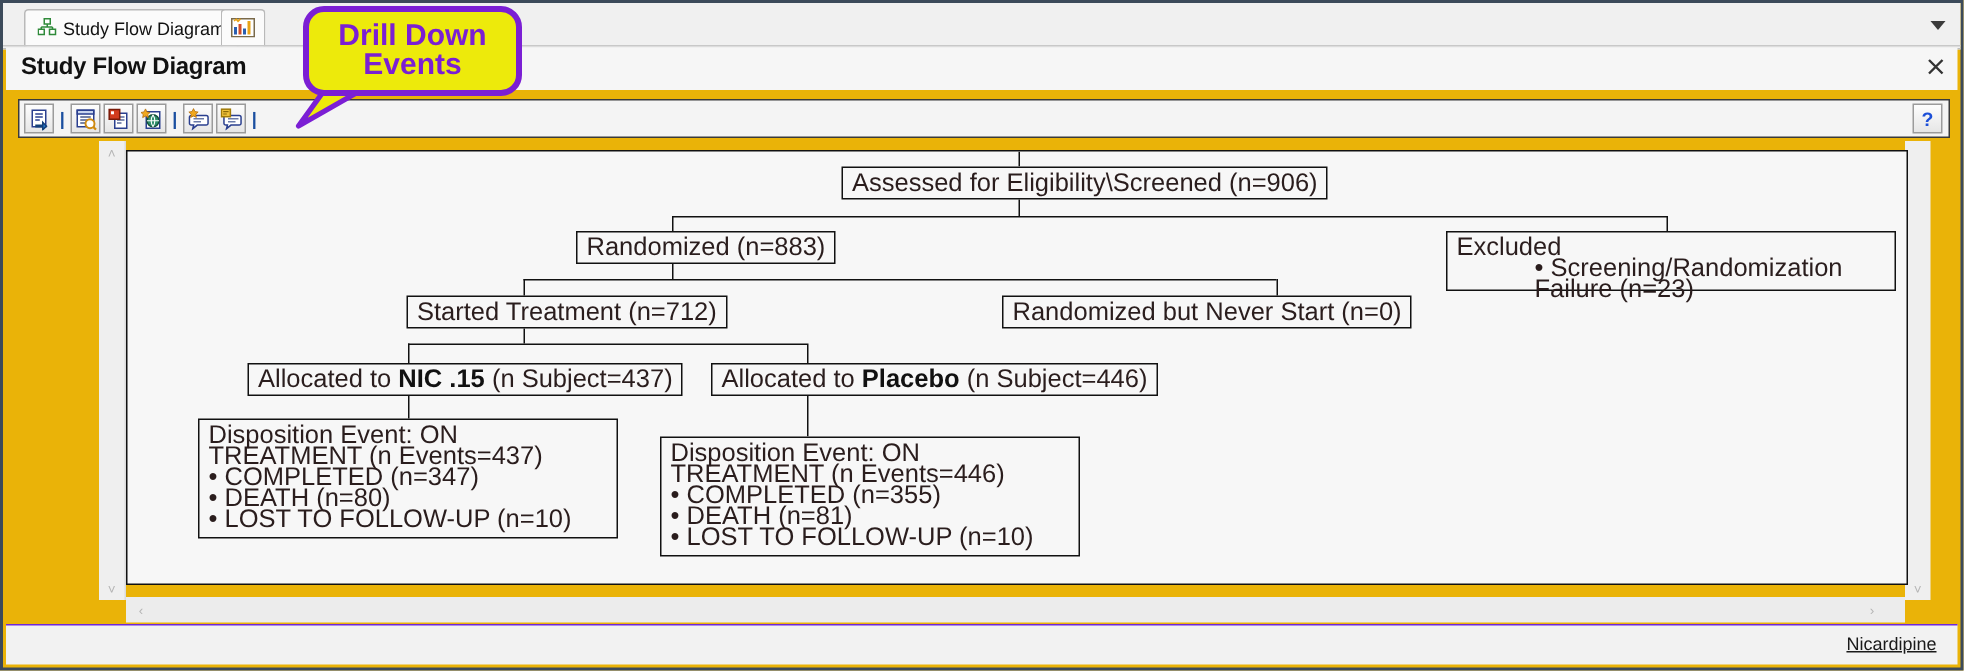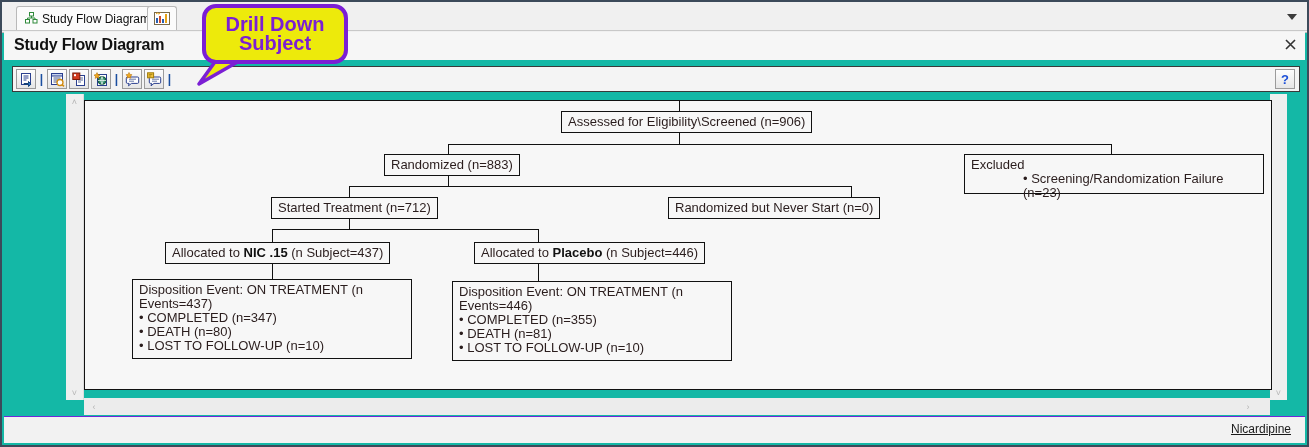--- a/index.html
+++ b/index.html
@@ -4,21 +4,21 @@
 <style>
   html,body{margin:0;padding:0;}
   body{
     width:1309px;height:447px;overflow:hidden;
     background:#f2f2f2;
     font-family:"Liberation Sans", sans-serif;
     font-size:12px;
     color:#1a1a1a;
   }
   .app{position:relative;width:1309px;height:447px;box-sizing:border-box;
-       border:2px solid #3c4a5a;background:#14b8a6;}
+       border:2px solid #3c4a5a;background:#eab308;}
 
   
   .tabstrip{position:absolute;left:0;top:0;width:1305px;height:30px;
             background:#f0f0f0;border-bottom:1px solid #bdbdbd;}
   .tab{position:absolute;top:4px;height:25px;box-sizing:border-box;
        background:#fbfbfb;border:1px solid #b9b9b9;border-bottom:none;
        border-radius:3px 3px 0 0;display:flex;align-items:center;
        padding:0 8px;gap:4px;}
   .tab.main{left:14px;}
   .tab.second{left:145px;width:30px;justify-content:center;padding:0;}
@@ -69,21 +69,21 @@
   .vrail2 .arr{position:absolute;left:0;width:17px;height:15px;
                display:flex;align-items:center;justify-content:center;
                color:#b5b5b5;font-size:9px;cursor:pointer;}
   .vrail2 .arr.dn{bottom:0;}
 
   
   .canvas{position:absolute;left:82px;top:98px;width:1186px;height:288px;
           background:#f7f7f7;border:1px solid #111;overflow:hidden;}
 
   .node{position:absolute;box-sizing:border-box;border:1px solid #111;
-        background:#f7f7f7;font-size:13px;color:#2a1d1d;
+        background:#f7f7f7;font-size:17px;color:#2a1d1d;
         padding:3px 6px;line-height:14px;white-space:nowrap;}
   .node .bold{font-weight:bold;color:#111;}
   .node.block{white-space:normal;}
   .node .li{display:block;}
   .node .li::before{content:"\2022\00a0";}
   .node .indent{display:block;padding-left:52px;}
 
   .ln{position:absolute;background:#111;}
   .ln.h{height:1px;}
   .ln.v{width:1px;}
@@ -276,33 +276,33 @@
       <span>Allocated to </span><span class="bold">Placebo</span><span> (n Subject=446)</span>
     </div>
 
     <div class="node block" style="left:47px;top:178px;width:280px;height:80px;">
       <span>Disposition Event: ON TREATMENT (n Events=437)</span>
       <span class="li">COMPLETED (n=347)</span>
       <span class="li">DEATH (n=80)</span>
       <span class="li">LOST TO FOLLOW-UP (n=10)</span>
     </div>
 
-    <div class="node block" style="left:355px;top:180px;width:280px;height:80px;margin-left:12px;">
+    <div class="node block" style="left:355px;top:190px;width:280px;height:80px;">
       <span>Disposition Event: ON TREATMENT (n Events=446)</span>
       <span class="li">COMPLETED (n=355)</span>
       <span class="li">DEATH (n=81)</span>
       <span class="li">LOST TO FOLLOW-UP (n=10)</span>
     </div>
   </div>
 
   <svg class="callout-tail" viewBox="0 0 130 42">
     <path d="M40 2 L56 14 L28 30 L14 38 Z" fill="#edea0b" stroke="#7b1fd4" stroke-width="3.5" stroke-linejoin="round"></path>
   </svg>
   <div class="callout">
     <span>Drill Down</span>
-    <span>Subject</span>
+    <span>Events</span>
   </div>
 
   <div class="statusbar">
     <span class="status-link">Nicardipine</span>
   </div>
 
 </div>
 
 </body></html>

